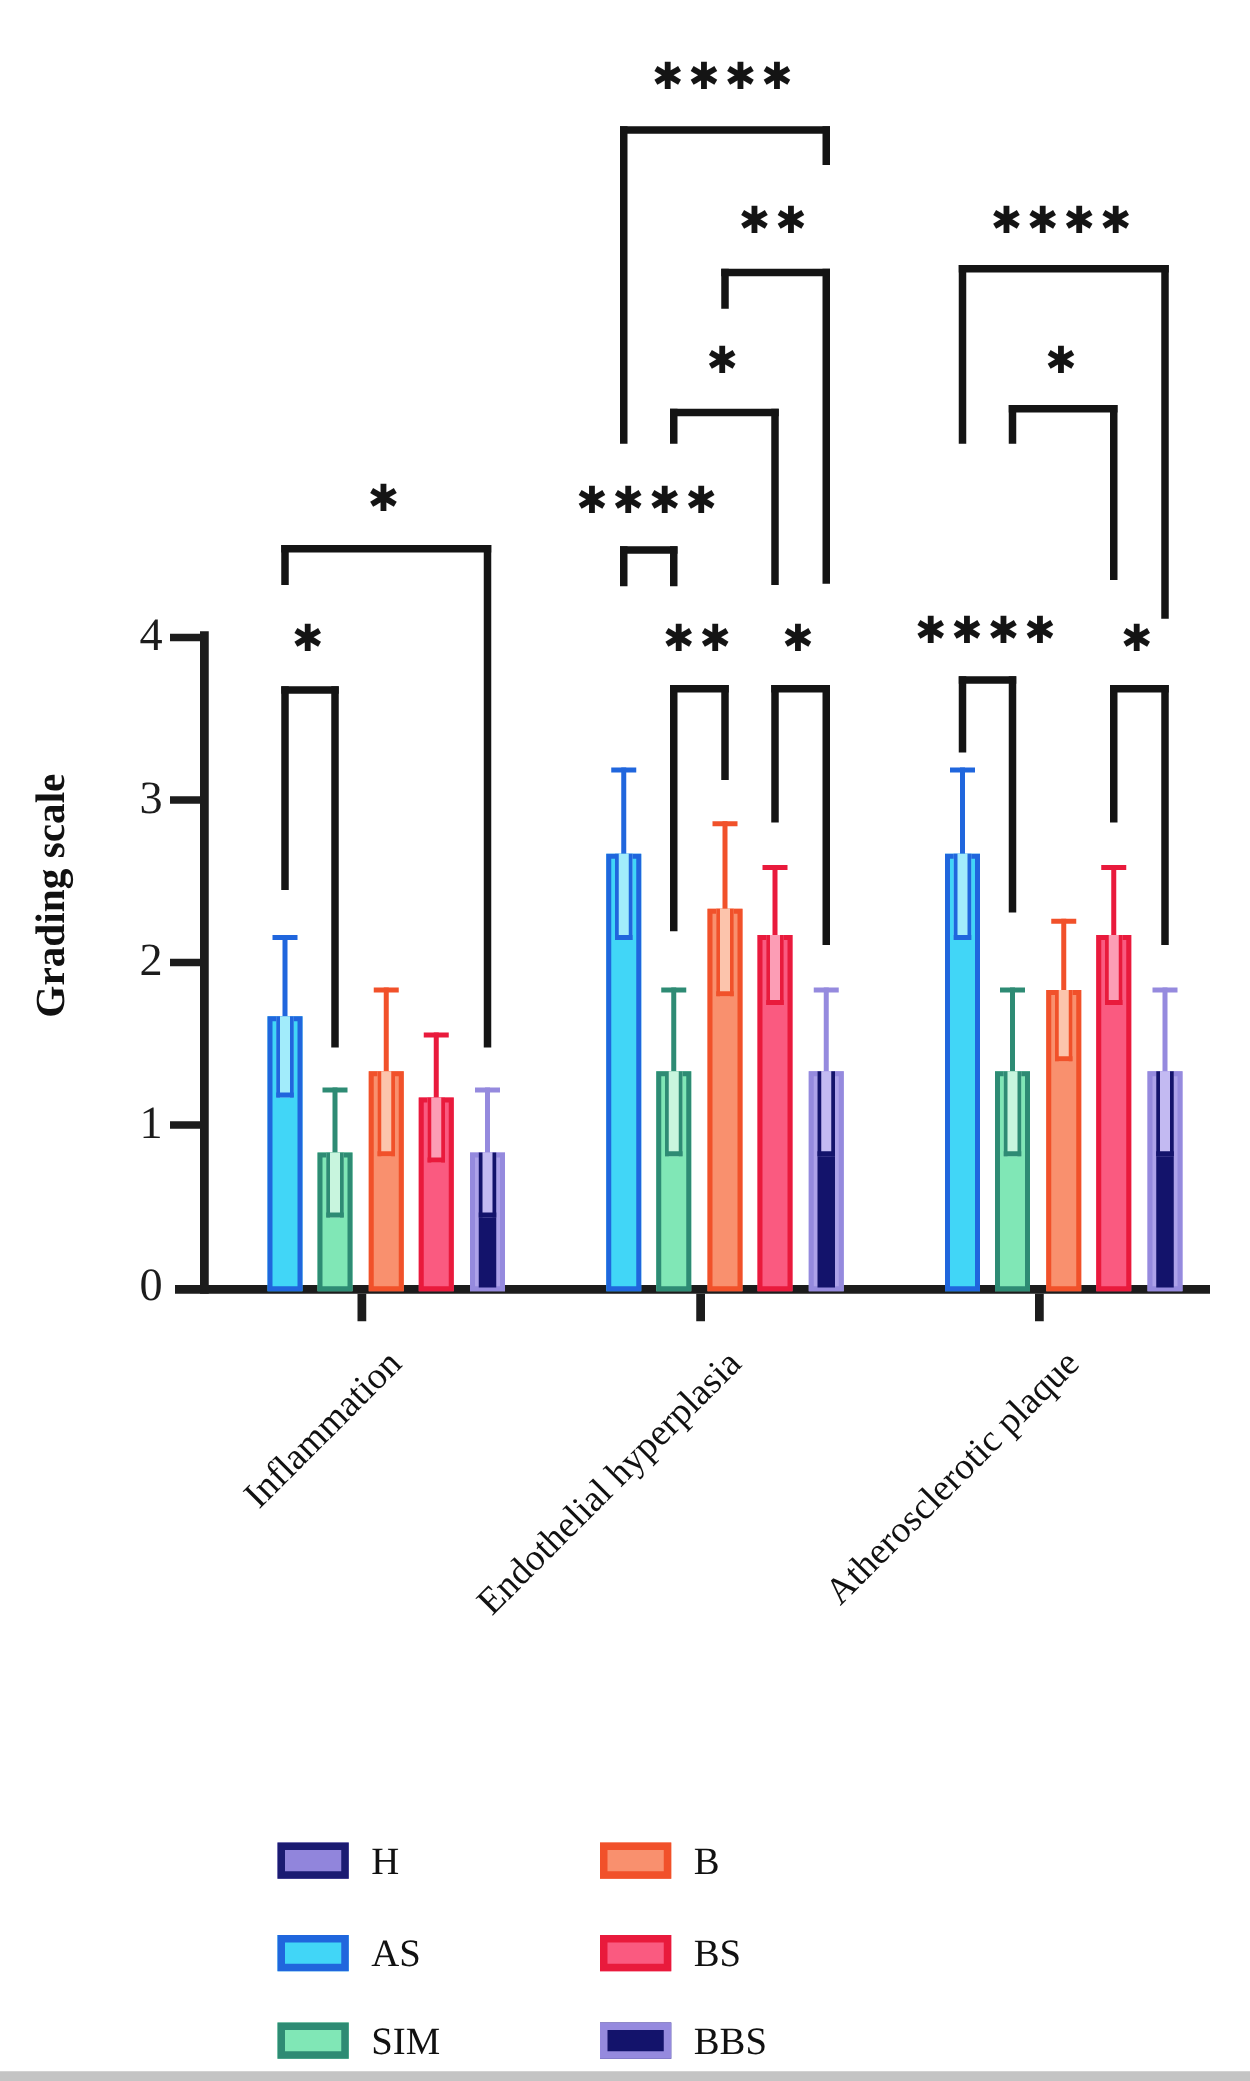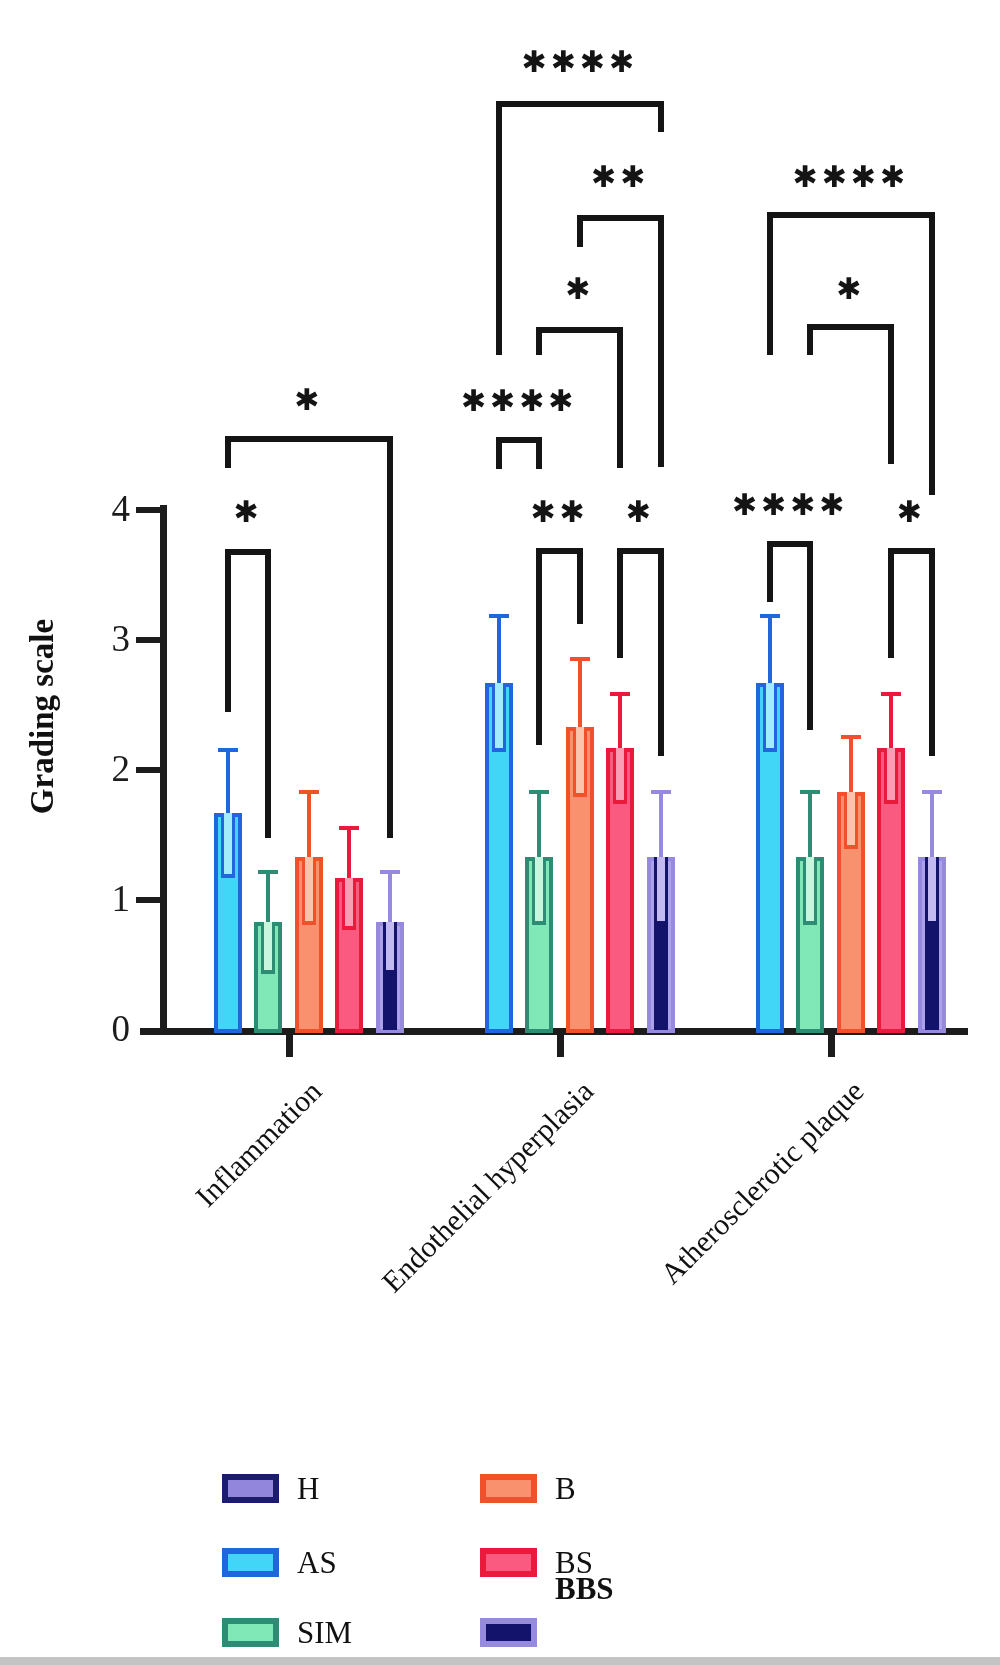--- a/index.html
+++ b/index.html
@@ -161,17 +161,17 @@
     <div class="legend-label" style="left:297px;top:1472px;">H</div>
     <div class="legend-swatch" style="left: 222px; top: 1548px; border-color: rgb(32, 102, 221); background: rgb(65, 214, 247);"></div>
     <div class="legend-label" style="left:297px;top:1546px;">AS</div>
     <div class="legend-swatch" style="left: 222px; top: 1618px; border-color: rgb(46, 139, 116); background: rgb(128, 231, 182);"></div>
     <div class="legend-label" style="left:297px;top:1616px;">SIM</div>
     <div class="legend-swatch" style="left: 480px; top: 1474px; border-color: rgb(241, 81, 42); background: rgb(249, 144, 110);"></div>
     <div class="legend-label" style="left:555px;top:1472px;">B</div>
     <div class="legend-swatch" style="left: 480px; top: 1548px; border-color: rgb(233, 26, 60); background: rgb(250, 90, 128);"></div>
     <div class="legend-label" style="left:555px;top:1546px;">BS</div>
     <div class="legend-swatch" style="left: 480px; top: 1618px; border-color: rgb(149, 138, 222); background: rgb(19, 19, 107);"></div>
-    <div class="legend-label" style="left:555px;top:1572px;font-weight:bold;">BBS</div>
+    <div class="legend-label" style="left:555px;top:1616px;">BBS</div>
   </div>
 
   <div class="bottom-strip"></div>
 </div>
 
 </body></html>

